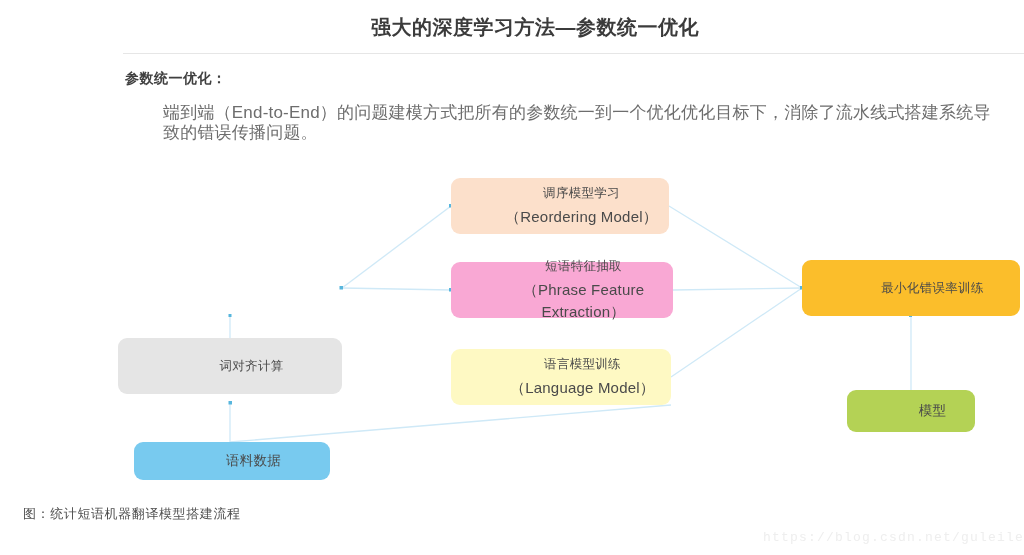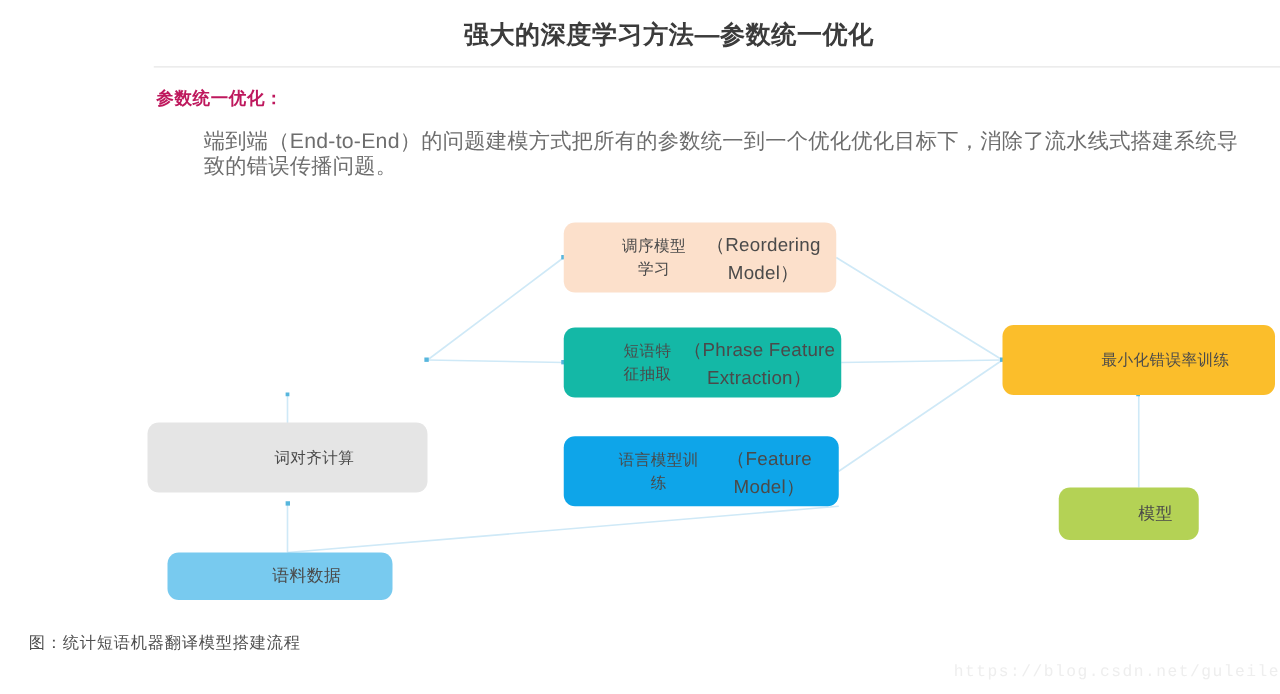--- a/index.html
+++ b/index.html
@@ -19,47 +19,47 @@
   .brand{position:absolute;right:16px;top:10px;display:flex;align-items:center;gap:7px;}
   .brand-cloud{width:27px;height:20px;display:block;}
   .brand-name{font-size:17px;font-weight:bold;color:#2d2d2d;letter-spacing:.5px;}
   .brand-sep{font-size:14px;color:#9a9a9a;margin:0 2px;}
   .brand-wechat{width:26px;height:21px;display:block;}
   .hr{position:absolute;left:100px;top:53px;width:920px;height:1px;background:#e6e6e6;}
 
   
   .sec-title{
     position:absolute;left:102px;top:70px;
-    font-size:14px;font-weight:bold;color:#be185d;letter-spacing:.5px;
+    font-size:14px;font-weight:bold;color:#404040;letter-spacing:.5px;
   }
   .para{
     position:absolute;left:140px;top:103px;width:830px;
     font-size:17px;color:#6d6d6d;line-height:20px;letter-spacing:.2px;
   }
 
   
   .chart{position:absolute;left:0;top:150px;width:1024px;height:360px;}
   .edges{position:absolute;left:0;top:0;width:1024px;height:360px;}
   .node{
     position:absolute;border-radius:9px;box-sizing:border-box;
-    display:flex;flex-direction:row;align-items:center;justify-content:center;
+    display:flex;flex-direction:column;align-items:center;justify-content:center;
     text-align:center;line-height:1.45;padding-left:43px;
   }
   .node .cn{font-size:12.5px;color:#4a4a4a;letter-spacing:.3px;}
   .node .en{font-size:15px;color:#4a4a4a;letter-spacing:.2px;margin-top:4px;}
   .node.single .cn{font-size:13.5px;}
 
   .n-reorder  {left:428px;top:28px; width:218px;height:56px;background:#fce0cb;}
   .n-phrase   {left:97px; top:110px;width:222px;height:56px;background:#cdeafa;}
-  .n-pfeat    {left:428px;top:112px;width:222px;height:56px;background:#14b8a6;}
+  .n-pfeat    {left:428px;top:112px;width:222px;height:56px;background:#f9a8d4;}
   .n-mert     {left:779px;top:110px;width:218px;height:56px;background:#fbbe2b;gap:20px;}
   .n-align    {left:95px; top:188px;width:224px;height:56px;background:#e5e5e5;}
-  .n-lm       {left:428px;top:199px;width:220px;height:56px;background:#0ea5e9;}
-  .n-corpus   {left:111px;top:292px;width:180px;height:38px;background:#78caef;}
-  .n-model    {left:824px;top:240px;width:112px;height:42px;background:#b4d255;}
+  .n-lm       {left:428px;top:199px;width:220px;height:56px;background:#fef9c3;}
+  .n-corpus   {left:111px;top:292px;width:196px;height:38px;background:#78caef;}
+  .n-model    {left:824px;top:240px;width:128px;height:42px;background:#b4d255;}
 
   .caption{
     position:absolute;left:0;top:505px;width:1016px;
     font-size:13px;color:#4f4f4f;letter-spacing:.6px;
   }
   .watermark{
     position:absolute;right:14px;bottom:10px;
     font-family:"Liberation Mono","DejaVu Sans Mono",monospace;
     font-size:13px;color:#eeeeee;letter-spacing:1.2px;
   }
@@ -116,21 +116,21 @@
     <div class="node n-mert">
       <span class="cn">最小化错误率训练</span>
     </div>
 
     <div class="node n-align">
       <span class="cn">词对齐计算</span>
     </div>
 
     <div class="node n-lm">
       <span class="cn">语言模型训练</span>
-      <span class="en">（Feature Model）</span>
+      <span class="en">（Language Model）</span>
     </div>
 
     <div class="node single n-corpus">
       <span class="cn">语料数据</span>
     </div>
 
     <div class="node single n-model">
       <span class="cn">模型</span>
     </div>
   </div>

